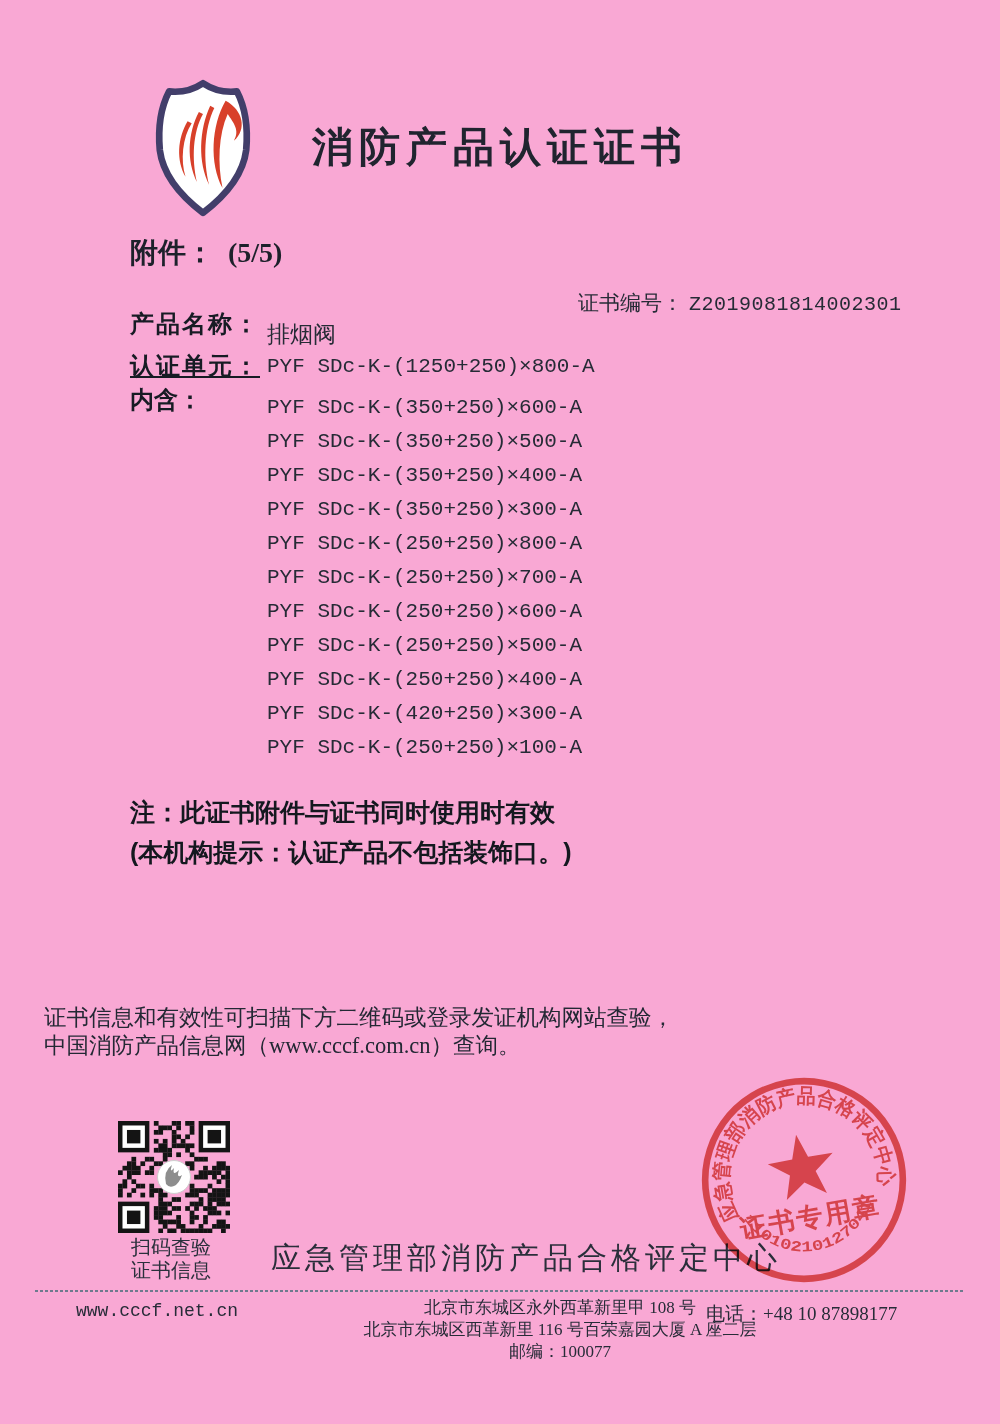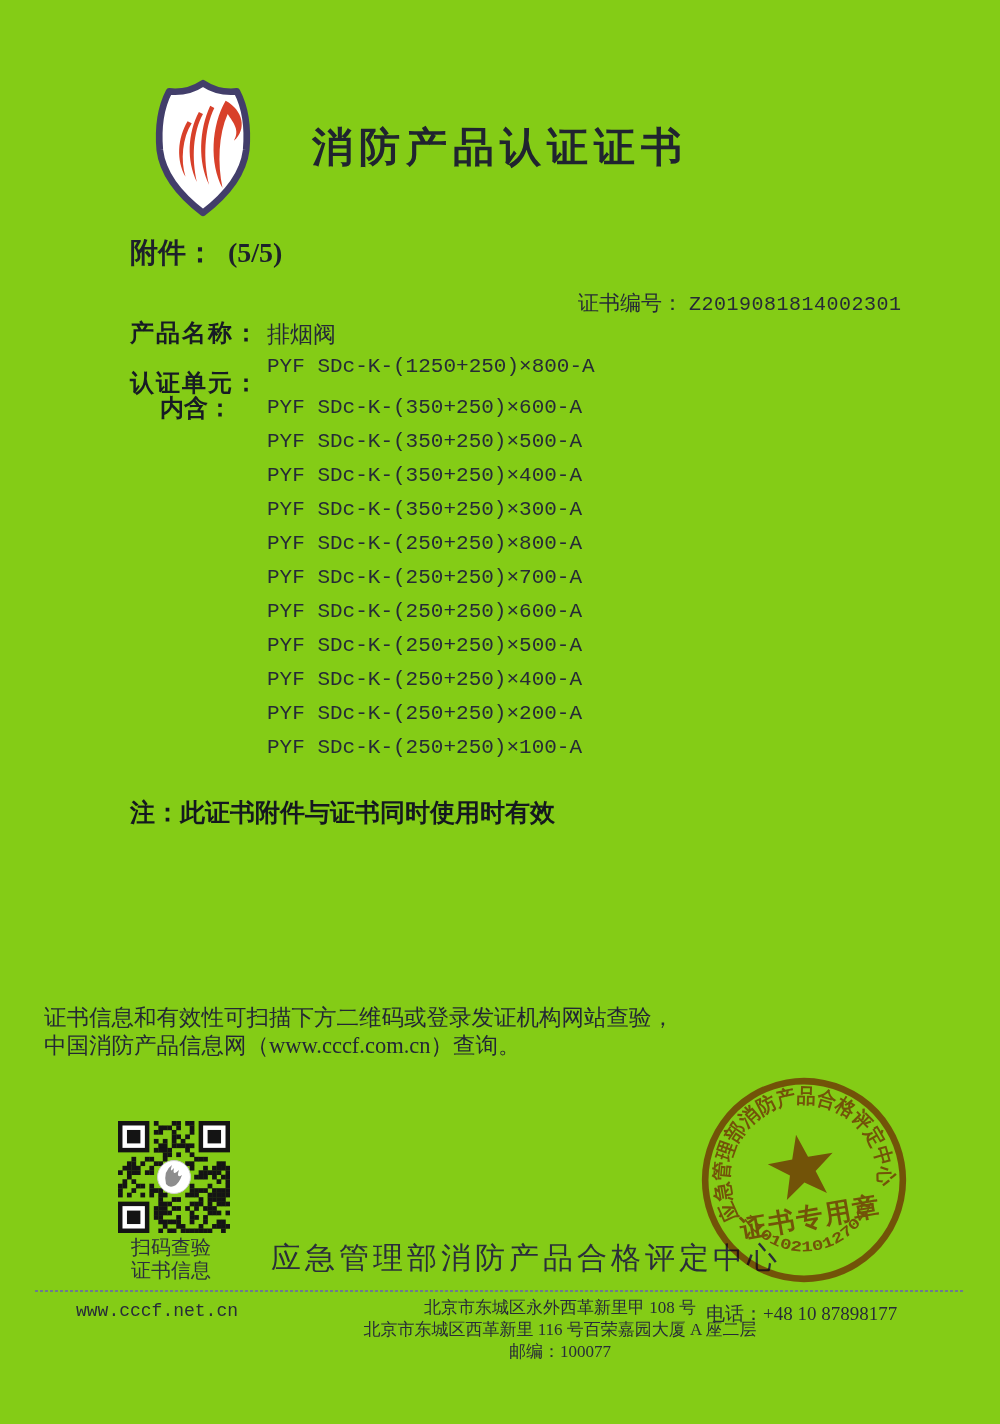--- a/index.html
+++ b/index.html
@@ -1,20 +1,20 @@
 <!DOCTYPE html>
 <html><head>
 <meta charset="utf-8">
 <style>
   html,body{margin:0;padding:0;background:#e9e9e9;}
   .page{
     position:relative;
     width:1000px;height:1424px;
     margin:0 auto;
-    background:#84cc16;
+    background:#f9a8d4;
     overflow:hidden;
     font-family:"Liberation Serif","DejaVu Serif",serif;
     color:#262b36;
   }
   .abs{position:absolute;}
   
   .logo{left:146px;top:76px;width:114px;height:144px;}
   .doc-title{
     left:0;top:120px;width:1000px;text-align:center;
     font-family:"Liberation Serif","DejaVu Serif",serif;
@@ -29,23 +29,23 @@
   }
   .attachment .att-val{font-family:"Liberation Serif","DejaVu Serif",serif;font-weight:700;margin-left:14px;}
   .certno{left:578px;top:289px;font-size:21px;white-space:nowrap;}
   .certno .num{font-family:"Liberation Mono","DejaVu Sans Mono",monospace;font-size:20px;letter-spacing:.5px;margin-left:6px;}
   
   .field-label{
     font-family:"Liberation Sans","DejaVu Sans",sans-serif;
     font-weight:700;font-size:24px;letter-spacing:2px;color:#171b24;
     left:130px;width:132px;white-space:nowrap;
   }
-  .lbl-product{top:317px;}
-  .lbl-unit{top:367px;}
-  .lbl-contains{top:392px;text-align:center;letter-spacing:0;}
+  .lbl-product{top:308px;}
+  .lbl-unit{top:350px;text-decoration:underline;}
+  .lbl-contains{top:384px;text-align:left;letter-spacing:0;}
   .field-value{left:267px;font-size:23px;white-space:nowrap;}
   .val-product{top:319px;}
   .val-unit{top:355px;font-family:"Liberation Mono","DejaVu Sans Mono",monospace;font-size:21px;}
   .model-list{left:267px;top:391px;}
   .model-row{
     height:34px;line-height:34px;
     font-family:"Liberation Mono","DejaVu Sans Mono",monospace;
     font-size:21px;color:#262b36;white-space:nowrap;
   }
   
@@ -127,25 +127,26 @@
   <div class="abs model-list">
       <div class="model-row">PYF SDc-K-(350+250)×600-A</div>
       <div class="model-row">PYF SDc-K-(350+250)×500-A</div>
       <div class="model-row">PYF SDc-K-(350+250)×400-A</div>
       <div class="model-row">PYF SDc-K-(350+250)×300-A</div>
       <div class="model-row">PYF SDc-K-(250+250)×800-A</div>
       <div class="model-row">PYF SDc-K-(250+250)×700-A</div>
       <div class="model-row">PYF SDc-K-(250+250)×600-A</div>
       <div class="model-row">PYF SDc-K-(250+250)×500-A</div>
       <div class="model-row">PYF SDc-K-(250+250)×400-A</div>
-      <div class="model-row">PYF SDc-K-(250+250)×200-A</div>
+      <div class="model-row">PYF SDc-K-(420+250)×300-A</div>
       <div class="model-row">PYF SDc-K-(250+250)×100-A</div>
     </div>
 
   <div class="abs note note-0">注：此证书附件与证书同时使用时有效</div>
+  <div class="abs note note-1">(本机构提示：认证产品不包括装饰口。)</div>
 
   <div class="abs verify">
     <div>证书信息和有效性可扫描下方二维码或登录发证机构网站查验，</div>
     <div>中国消防产品信息网（www.cccf.com.cn）查询。</div>
   </div>
 
   <div class="abs qr">
     <div><svg viewBox="0 0 112 112" width="112" height="112" fill="#141414">
           <rect x="35.84" y="0.00" width="4.73" height="4.73"></rect>
           <rect x="53.76" y="0.00" width="4.73" height="4.73"></rect>

